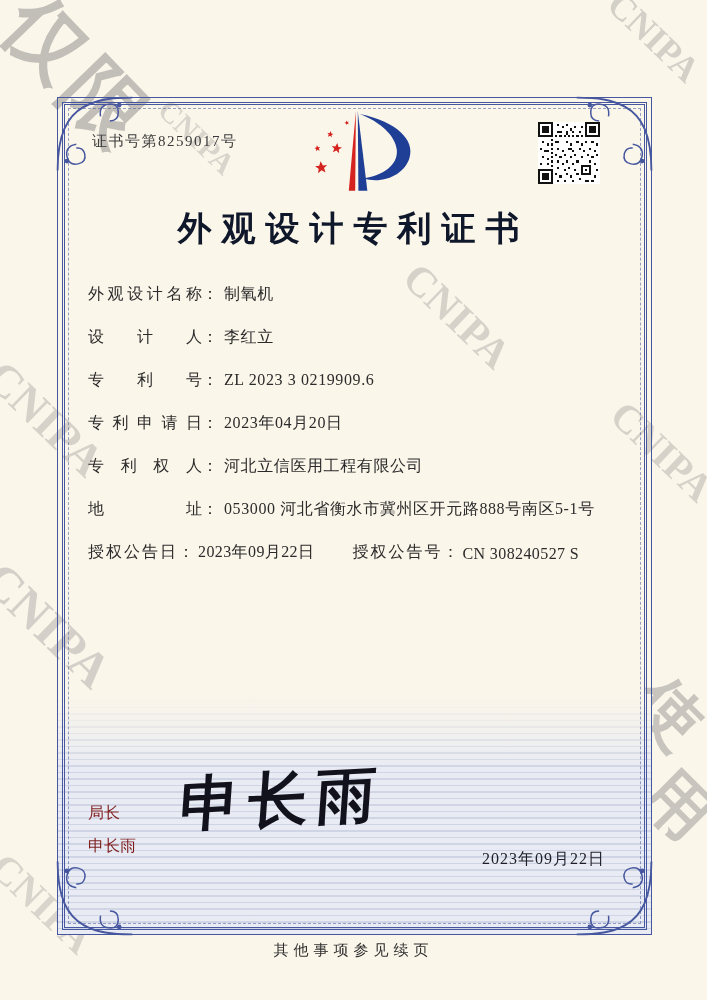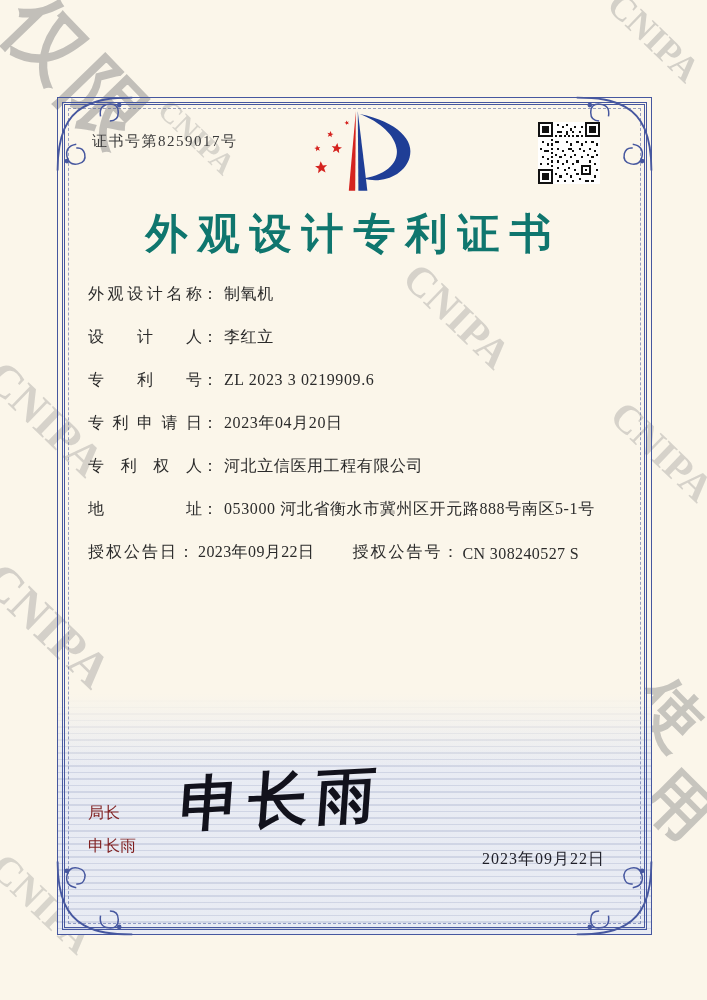--- a/index.html
+++ b/index.html
@@ -25,22 +25,22 @@
   .c-tl{left:52px;top:92px;}
   .c-tr{right:50px;top:92px;transform:scaleX(-1);}
   .c-bl{left:52px;bottom:60px;transform:scaleY(-1);}
   .c-br{right:50px;bottom:60px;transform:scale(-1,-1);}
 
   
   .content{position:absolute;inset:0;z-index:5;color:#2b2b2b;}
   .cert-no{position:absolute;left:92px;top:132px;font-size:15px;letter-spacing:1.5px;color:#3a3a3a;}
   .logo{position:absolute;left:288px;top:104px;width:128px;height:94px;}
   .qr{position:absolute;left:538px;top:122px;width:62px;height:62px;}
-  .title{position:absolute;left:0;right:0;top:206px;text-align:center;font-size:42px;font-weight:bold;
-         letter-spacing:10px;color:#0f766e;}
+  .title{position:absolute;left:0;right:0;top:206px;text-align:center;font-size:34px;font-weight:bold;
+         letter-spacing:10px;color:#0f172a;}
 
   .fields{position:absolute;left:88px;top:284px;width:545px;font-size:16px;}
   .frow{display:flex;align-items:baseline;height:43px;white-space:nowrap;}
   .f-label{display:inline-block;width:114px;text-align:justify;text-align-last:justify;}
   .f-value{margin-left:6px;letter-spacing:.6px;}
   .grant{display:flex;align-items:baseline;height:43px;white-space:nowrap;}
   .g-label{letter-spacing:2px;}
   .g-value{margin-left:4px;letter-spacing:.4px;}
   .g-pair2{margin-left:38px;display:flex;align-items:flex-end;}
 
@@ -294,15 +294,16 @@
     </div>
 
 
     <div class="signer">
       <div>局长</div>
       <div>申长雨</div>
     </div>
     <div class="signature">申长雨</div>
 
     <div class="issue-date">2023年09月22日</div>
+    <div class="cont-note">其他事项参见续页</div>
 
   </div>
 </div>
 
 </body></html>

